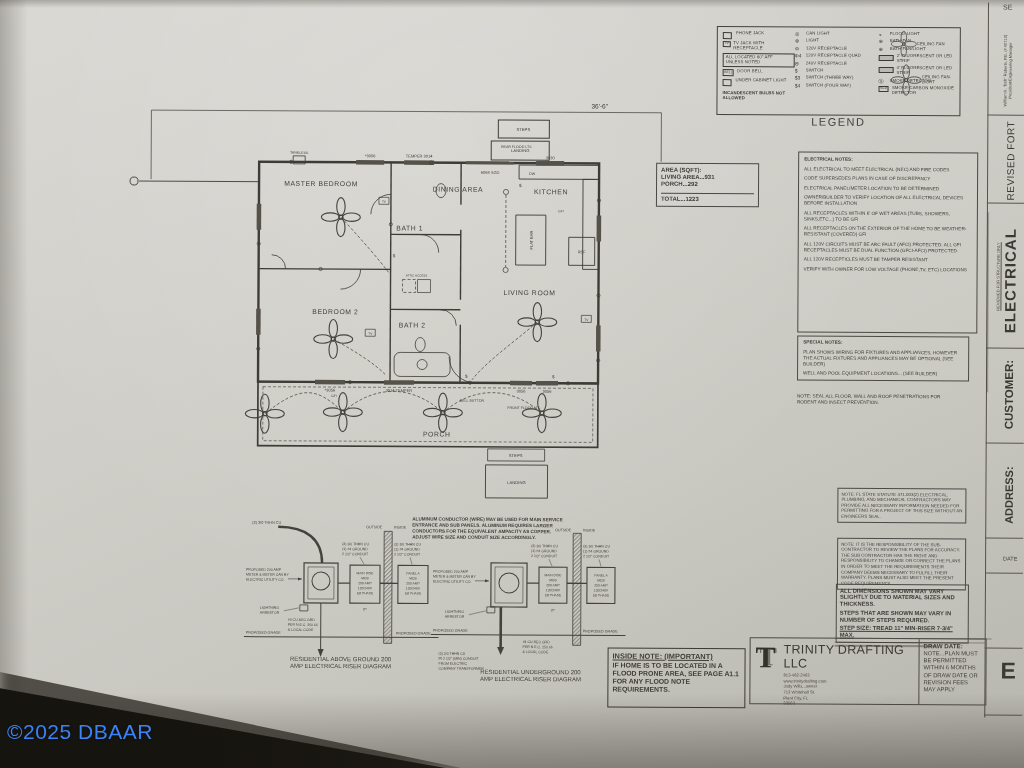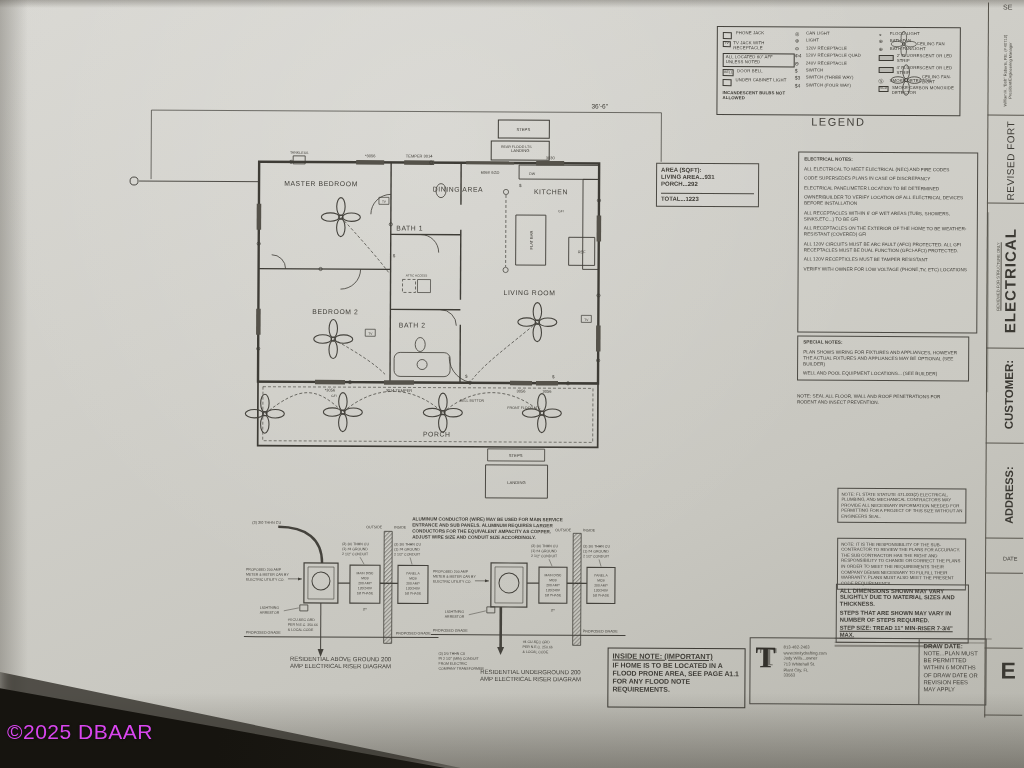--- a/index.html
+++ b/index.html
@@ -50,21 +50,21 @@
     background:linear-gradient(to bottom, rgba(48,44,36,0), rgba(48,44,36,.42));}
   .shade-left{position:absolute;left:0;top:0;bottom:0;width:28px;z-index:40;pointer-events:none;
     background:linear-gradient(to right, rgba(66,62,54,.30), rgba(66,62,54,0));}
   .shade-top{position:absolute;left:0;top:0;right:0;height:8px;z-index:40;pointer-events:none;
     background:linear-gradient(to bottom, rgba(80,76,68,.35), rgba(80,76,68,0));}
   #corner-pen{position:absolute;inset:0;z-index:49;pointer-events:none;filter:blur(6px);
     background:#33302a;clip-path:polygon(0 87.5%, 45% 100%, 0 100%);opacity:.8;}
   #corner-dark{position:absolute;inset:0;z-index:50;pointer-events:none;
     background:linear-gradient(100deg,#16140f 30%,#27241d 85%);
     clip-path:polygon(0 89.6%, 43.5% 100%, 0 100%);}
-  #watermark{position:absolute;left:7px;top:720px;z-index:60;color:#d946ef;font-size:21px;
+  #watermark{position:absolute;left:7px;top:720px;z-index:60;color:#3b82f6;font-size:21px;
     font-weight:500;letter-spacing:.5px;text-shadow:0 0 3px rgba(0,0,0,.35);}
 </style>
 </head>
 <body>
 
 <div id="stage">
 <div id="paper"></div>
 
 <svg width="0" height="0" style="position:absolute">
   <defs>
@@ -516,20 +516,21 @@
 
   <div class="abs" style="left:609px;top:647px;width:138px;height:60px;border:1.5px solid #3c3a34;padding:3px 4px;box-sizing:border-box;">
     <div class="b u" style="font-size:7.4px;">INSIDE NOTE: (IMPORTANT)</div>
     <div class="b" style="font-size:6.9px;line-height:1.18;margin-top:1px;">IF HOME IS TO BE LOCATED IN A FLOOD PRONE AREA, SEE PAGE A1.1 FOR ANY FLOOD NOTE REQUIREMENTS.</div>
   </div>
 
   <div class="abs" style="left:751px;top:636px;width:237px;height:67px;border:1px solid #4c4a44;display:flex;box-sizing:border-box;">
     <div style="width:169px;border-right:1px solid #4c4a44;position:relative;padding:4px 5px;box-sizing:border-box;">
       <span style="position:absolute;left:5px;top:2px;font-size:30px;font-weight:bold;color:#33312c;font-family:'Liberation Serif',serif;">T</span>
       <span style="position:absolute;left:9px;top:4px;font-size:26px;font-weight:bold;color:rgba(51,49,44,.55);font-family:'Liberation Serif',serif;">T</span>
+      <div style="margin-left:28px;font-size:12.5px;color:#3b3933;letter-spacing:.3px;">TRINITY DRAFTING LLC</div>
       <div style="margin-left:28px;margin-top:2px;font-size:4.2px;line-height:1.35;color:#4a4840;">
         <div>813-482-2463</div>
         <div>www.trinitydrafting.com</div>
         <div>Jody Wills...owner</div>
         <div>713 Whitehall St.</div>
         <div>Plant City, FL</div>
         <div>33563</div>
       </div>
     </div>
     <div style="flex:1;padding:3px 4px;box-sizing:border-box;">

